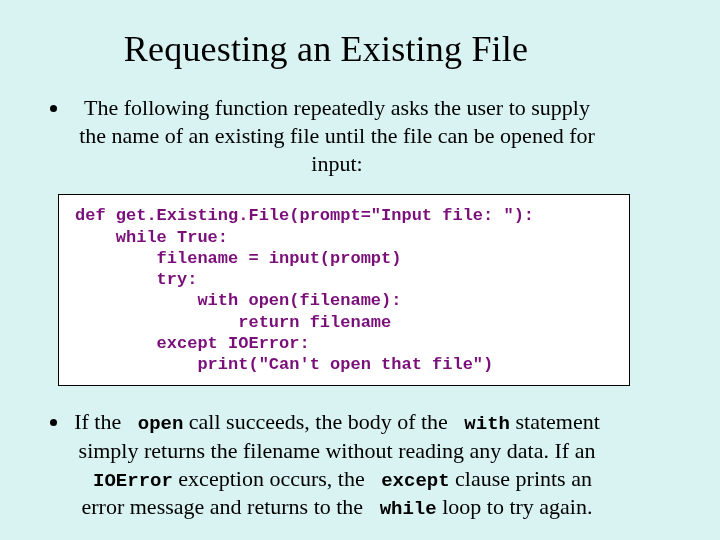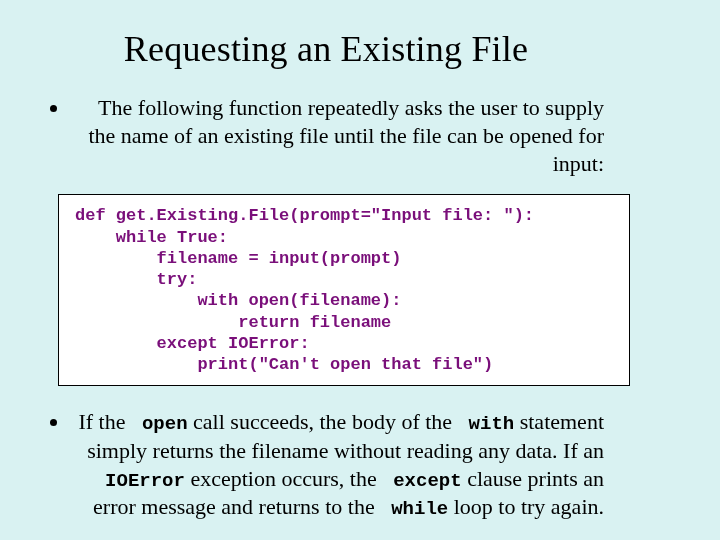--- a/index.html
+++ b/index.html
@@ -26,21 +26,21 @@
   }
   ul.bullets {
     list-style: disc;
     padding-left: 22px;
     margin: 0;
   }
   ul.bullets > li {
     font-size: 22px;
     line-height: 1.28;
     margin-bottom: 16px;
-    text-align: right;
+    text-align: center;
   }
   .codebox {
     margin: 6px 0 22px 10px;
     border: 1px solid #000;
     background: #fff;
     padding: 10px 16px 10px 16px;
     width: 572px;
     box-sizing: border-box;
   }
   .codebox pre {

